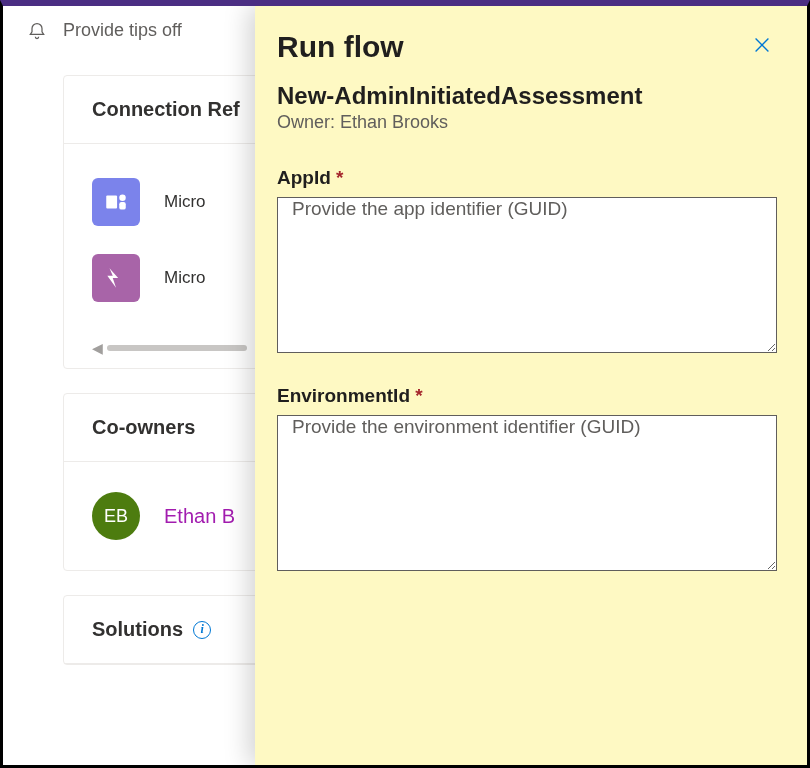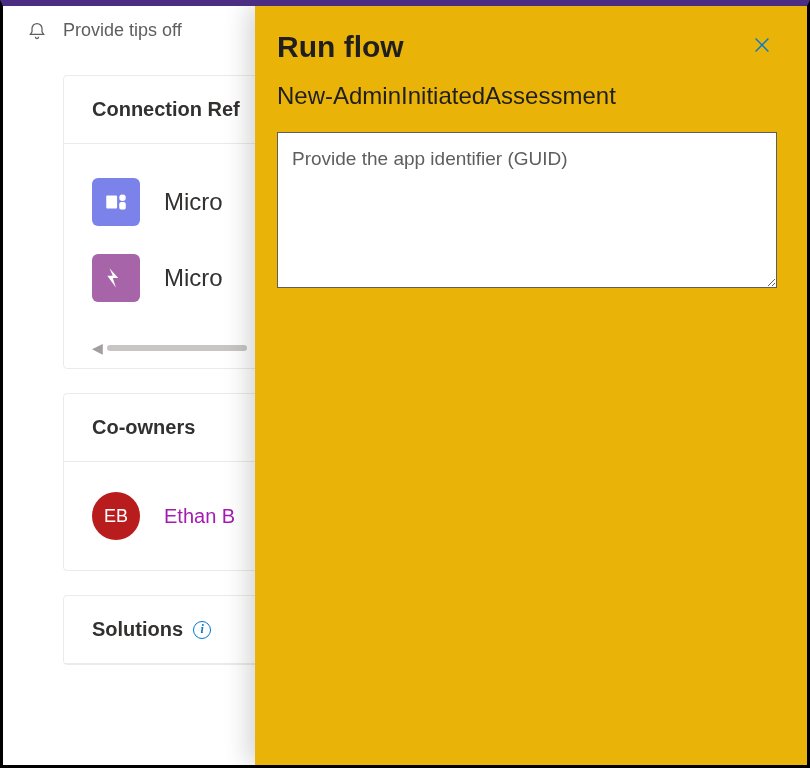--- a/index.html
+++ b/index.html
@@ -78,21 +78,21 @@
     }
     .conn-icon.power {
       background: #a864a8;
     }
     .conn-icon svg {
       width: 26px;
       height: 26px;
       fill: #fff;
     }
     .conn-label {
-      font-size: 24px;
+      font-size: 17px;
       color: #323130;
     }
     .scroll-indicator {
       display: flex;
       align-items: center;
       padding: 4px 28px 12px;
       gap: 4px;
     }
     .scroll-arrow {
       color: #a19f9d;
@@ -101,21 +101,21 @@
     .scroll-track {
       height: 6px;
       background: #c8c6c4;
       border-radius: 3px;
       width: 140px;
     }
     .avatar {
       width: 48px;
       height: 48px;
       border-radius: 50%;
-      background: #b91c1c;
+      background: #4d7c0f;
       color: #fff;
       display: flex;
       align-items: center;
       justify-content: center;
       font-size: 18px;
       font-weight: 500;
     }
     .owner-row {
       display: flex;
       align-items: center;
@@ -144,21 +144,21 @@
       font-style: italic;
       font-family: Georgia, serif;
     }
     
     .panel-overlay {
       position: absolute;
       right: 0;
       top: 0;
       bottom: 0;
       width: 552px;
-      background: #eab308;
+      background: #fef9c3;
       box-shadow: -6px 0 24px rgba(0,0,0,0.18);
       padding: 24px 30px 24px 22px;
     }
     .panel-header {
       display: flex;
       justify-content: space-between;
       align-items: flex-start;
       margin-bottom: 18px;
     }
     .panel-title {
@@ -175,23 +175,23 @@
     }
     .close-btn svg {
       width: 22px;
       height: 22px;
       stroke: #0078d4;
       stroke-width: 1.5;
       fill: none;
     }
     .flow-name {
       font-size: 24px;
-      font-weight: 400;
+      font-weight: 700;
       color: #201f1e;
-      margin-bottom: 22px;
+      margin-bottom: 2px;
     }
     .owner-text {
       font-size: 18px;
       color: #605e5c;
       margin-bottom: 34px;
     }
     .form-group {
       margin-bottom: 28px;
     }
     .form-label {
@@ -201,21 +201,21 @@
       color: #201f1e;
       margin-bottom: 8px;
     }
     .required {
       color: #a4262c;
     }
     .form-textarea {
       width: 100%;
       height: 156px;
       border: 1px solid #605e5c;
-      padding: 15px 14px;
+      padding: 0 14px;
       font-size: 19px;
       font-family: inherit;
       resize: both;
       color: #323130;
     }
     .form-textarea::placeholder {
       color: #605e5c;
     }
   </style>
 </head>
@@ -283,18 +283,30 @@
     <div class="panel-title">Run flow</div>
     <button class="close-btn">
       <svg viewBox="0 0 24 24">
         <line x1="5" y1="5" x2="19" y2="19"></line>
         <line x1="19" y1="5" x2="5" y2="19"></line>
       </svg>
     </button>
   </div>
 
   <div class="flow-name">New-AdminInitiatedAssessment</div>
+  <div class="owner-text">Owner: Ethan Brooks</div>
 
   <div class="form-group">
+    <label class="form-label">
+      <span>AppId</span>
+      <span class="required">*</span>
+    </label>
     <textarea class="form-textarea" placeholder="Provide the app identifier (GUID)" style=""></textarea>
   </div>
 
+  <div class="form-group">
+    <label class="form-label">
+      <span>EnvironmentId</span>
+      <span class="required">*</span>
+    </label>
+    <textarea class="form-textarea" placeholder="Provide the environment identifier (GUID)" style=""></textarea>
+  </div>
 </div>
 
 </body></html>

